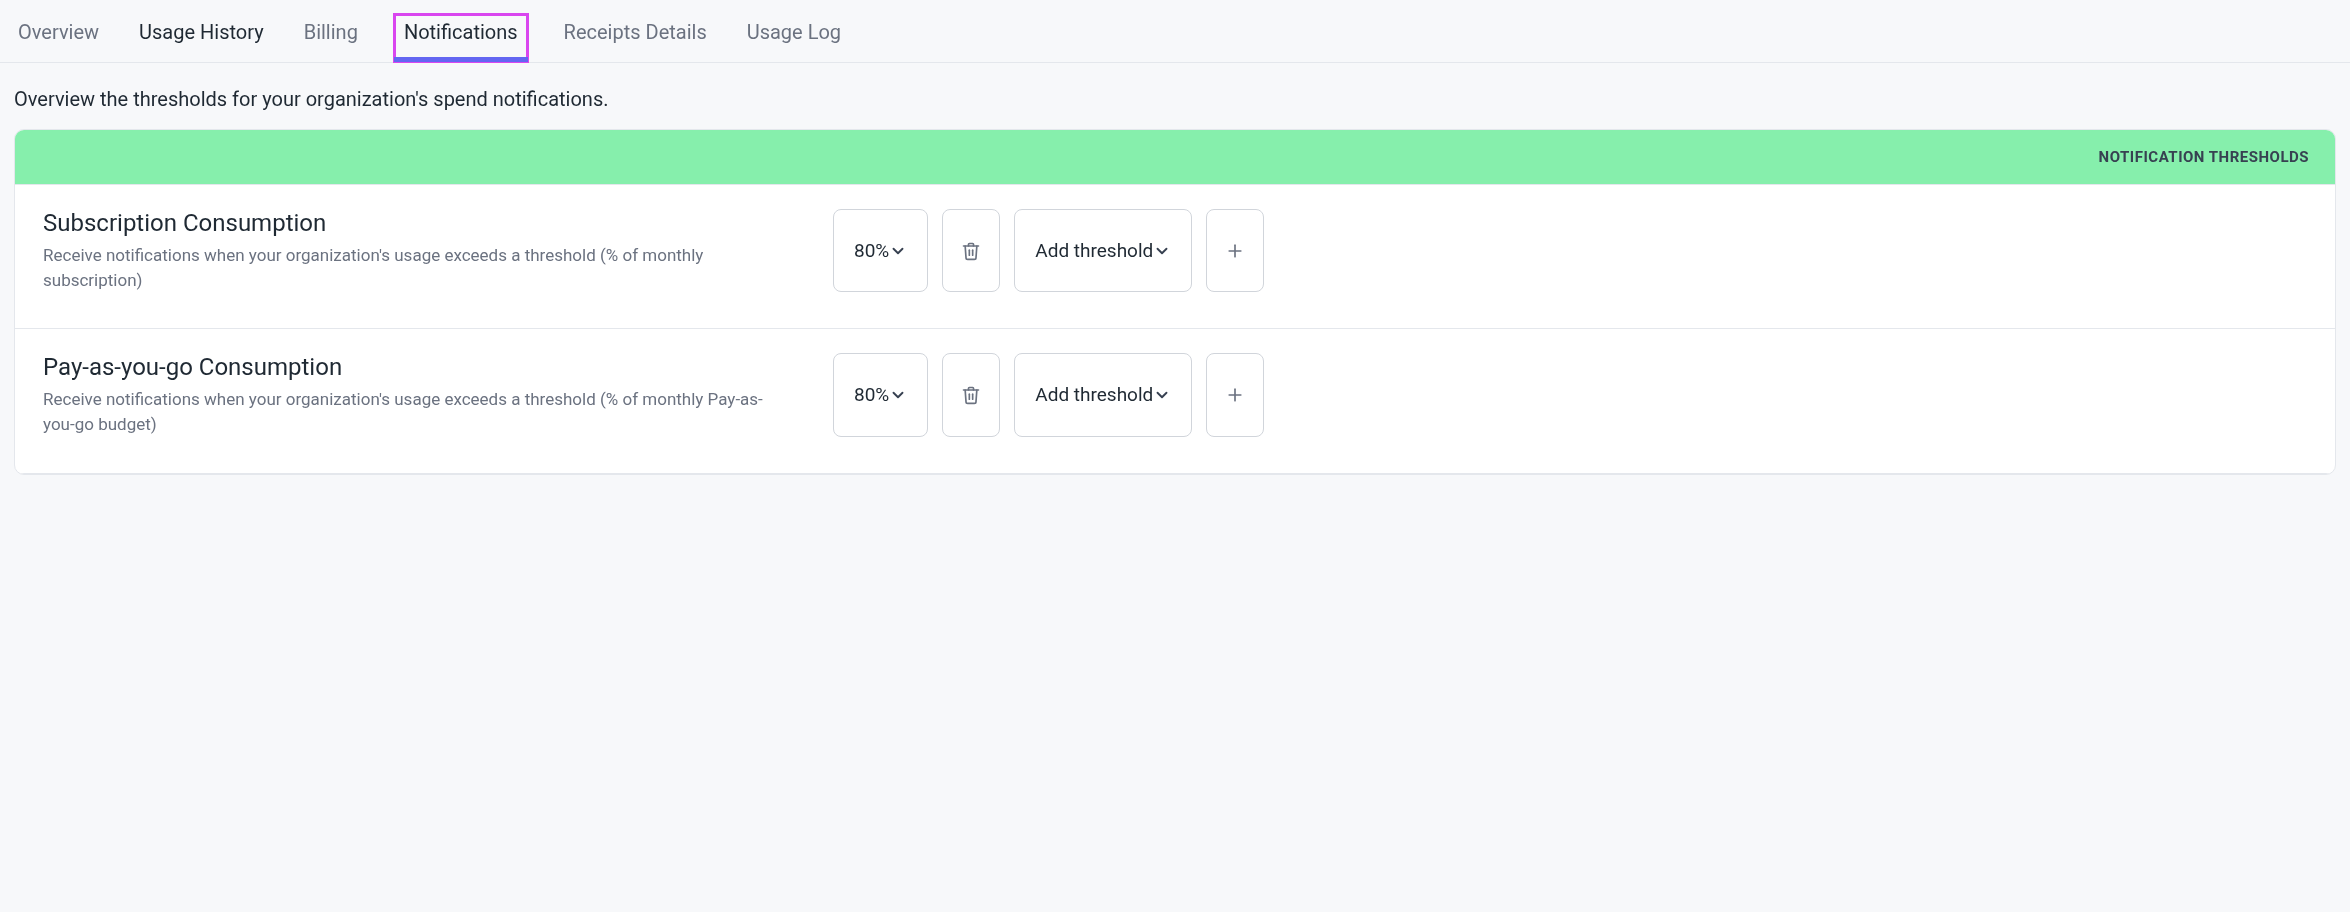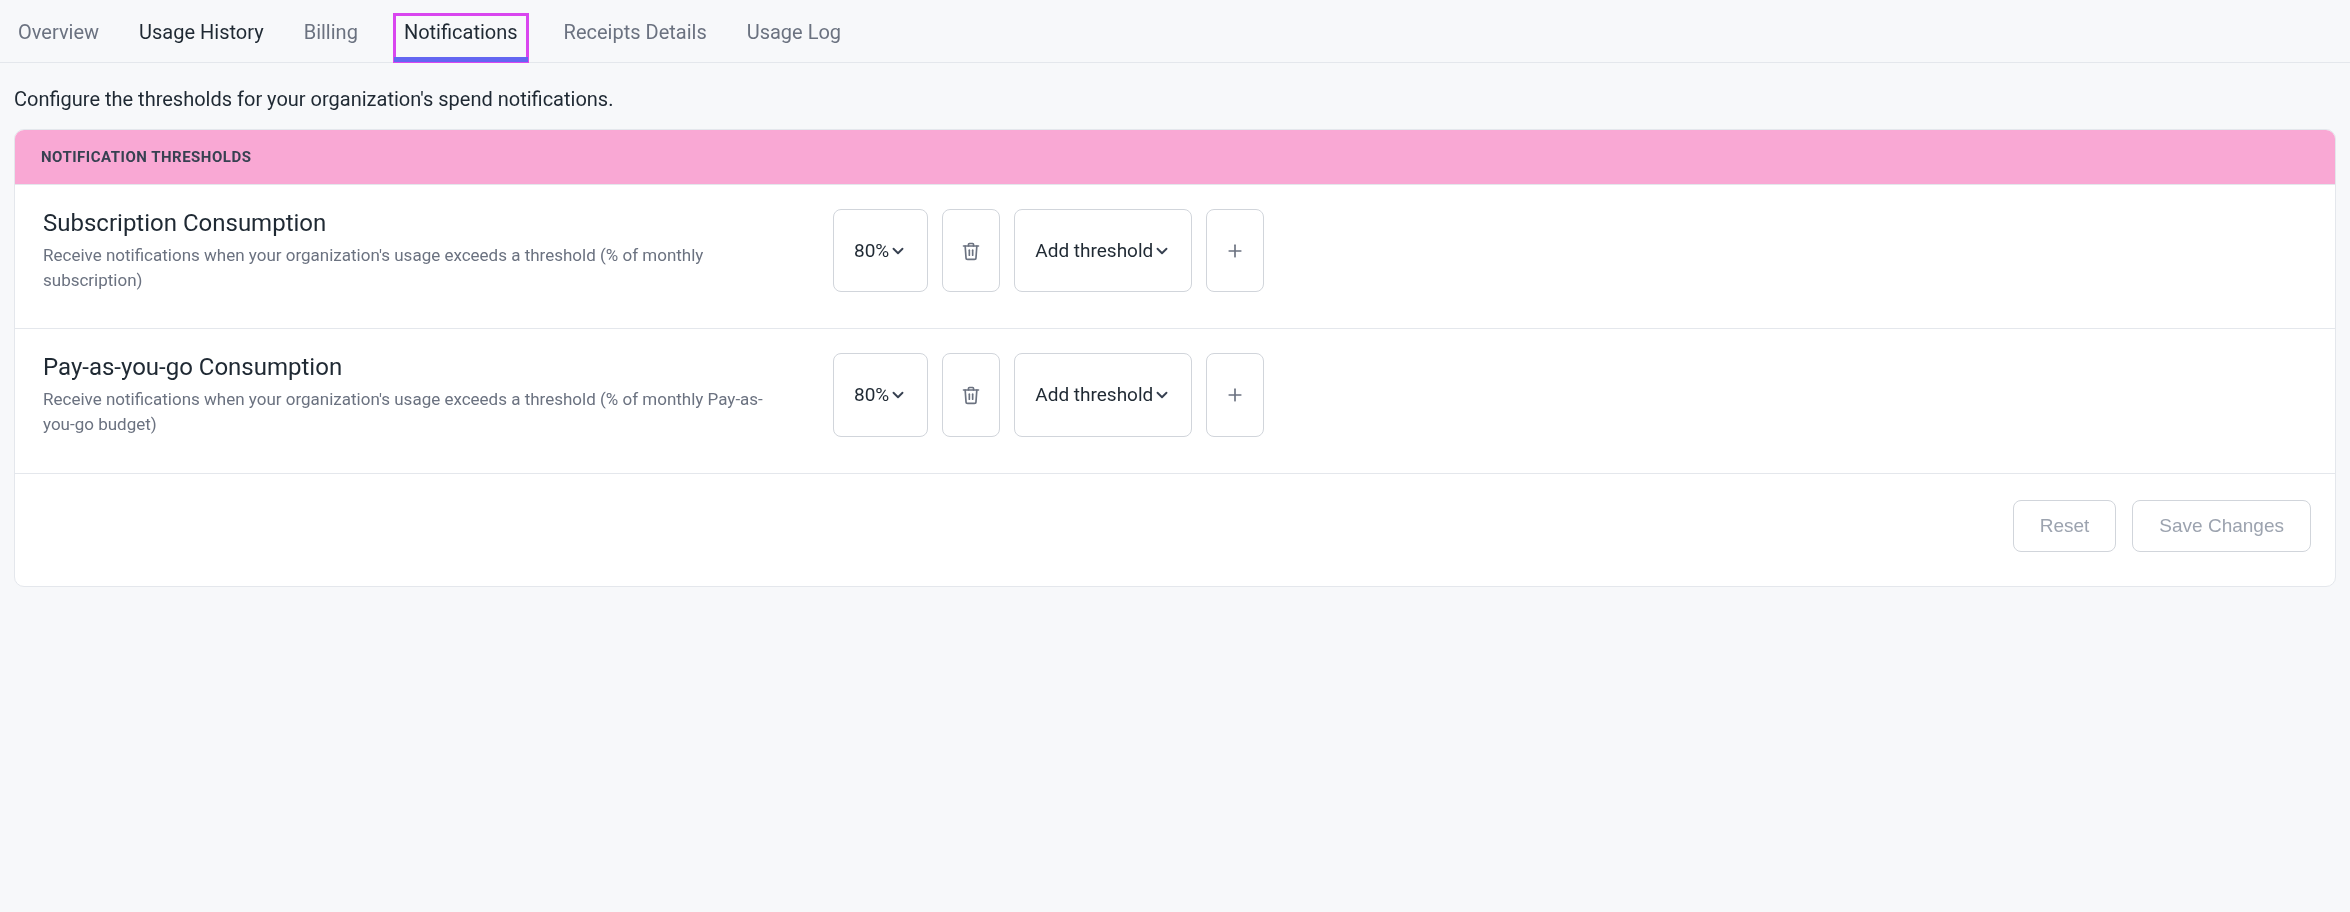--- a/index.html
+++ b/index.html
@@ -59,28 +59,29 @@
 
     
     .card {
       margin: 0 14px 14px 14px;
       border: 1px solid #e4e7ec;
       border-radius: 10px;
       background: #fff;
       overflow: hidden;
     }
     .card-header {
-      background: #f9a8d4;
+      background: #86efac;
       padding: 18px 26px;
       border-bottom: 1px solid #e4e7ec;
       font-size: 15px;
       font-weight: 700;
       letter-spacing: 0.5px;
       color: #374151;
       text-transform: uppercase;
+      text-align: right;
     }
 
     .section-row {
       display: flex;
       padding: 24px 28px 36px 28px;
       border-bottom: 1px solid #e4e7ec;
       gap: 40px;
     }
     .section-left {
       flex: 1 1 50%;
@@ -167,21 +168,21 @@
 
 <div class="tabs">
   <div class="tab">Overview</div>
   <div class="tab" style="color:#1f2933">Usage History</div>
   <div class="tab">Billing</div>
   <div class="tab active highlight-box">Notifications</div>
   <div class="tab">Receipts Details</div>
   <div class="tab">Usage Log</div>
 </div>
 
-<div class="page-description">Configure the thresholds for your organization's spend notifications.</div>
+<div class="page-description">Overview the thresholds for your organization's spend notifications.</div>
 
 <div class="card">
   <div class="card-header">NOTIFICATION THRESHOLDS</div>
 
   <div class="section-row">
     <div class="section-left">
       <div class="section-title">Subscription Consumption</div>
       <div class="section-desc">Receive notifications when your organization's usage exceeds a threshold (% of monthly subscription)</div>
     </div>
     <div class="section-right">
@@ -258,17 +259,13 @@
           <svg viewBox="0 0 24 24" fill="none" stroke="currentColor" stroke-width="2" stroke-linecap="round" stroke-linejoin="round">
               <line x1="12" y1="5" x2="12" y2="19"></line>
               <line x1="5" y1="12" x2="19" y2="12"></line>
             </svg>
         </div>
       </div>
 
     </div>
   </div>
 
-  <div class="footer">
-    <button class="btn">Reset</button>
-    <button class="btn">Save Changes</button>
-  </div>
 </div>
 
 </body></html>

